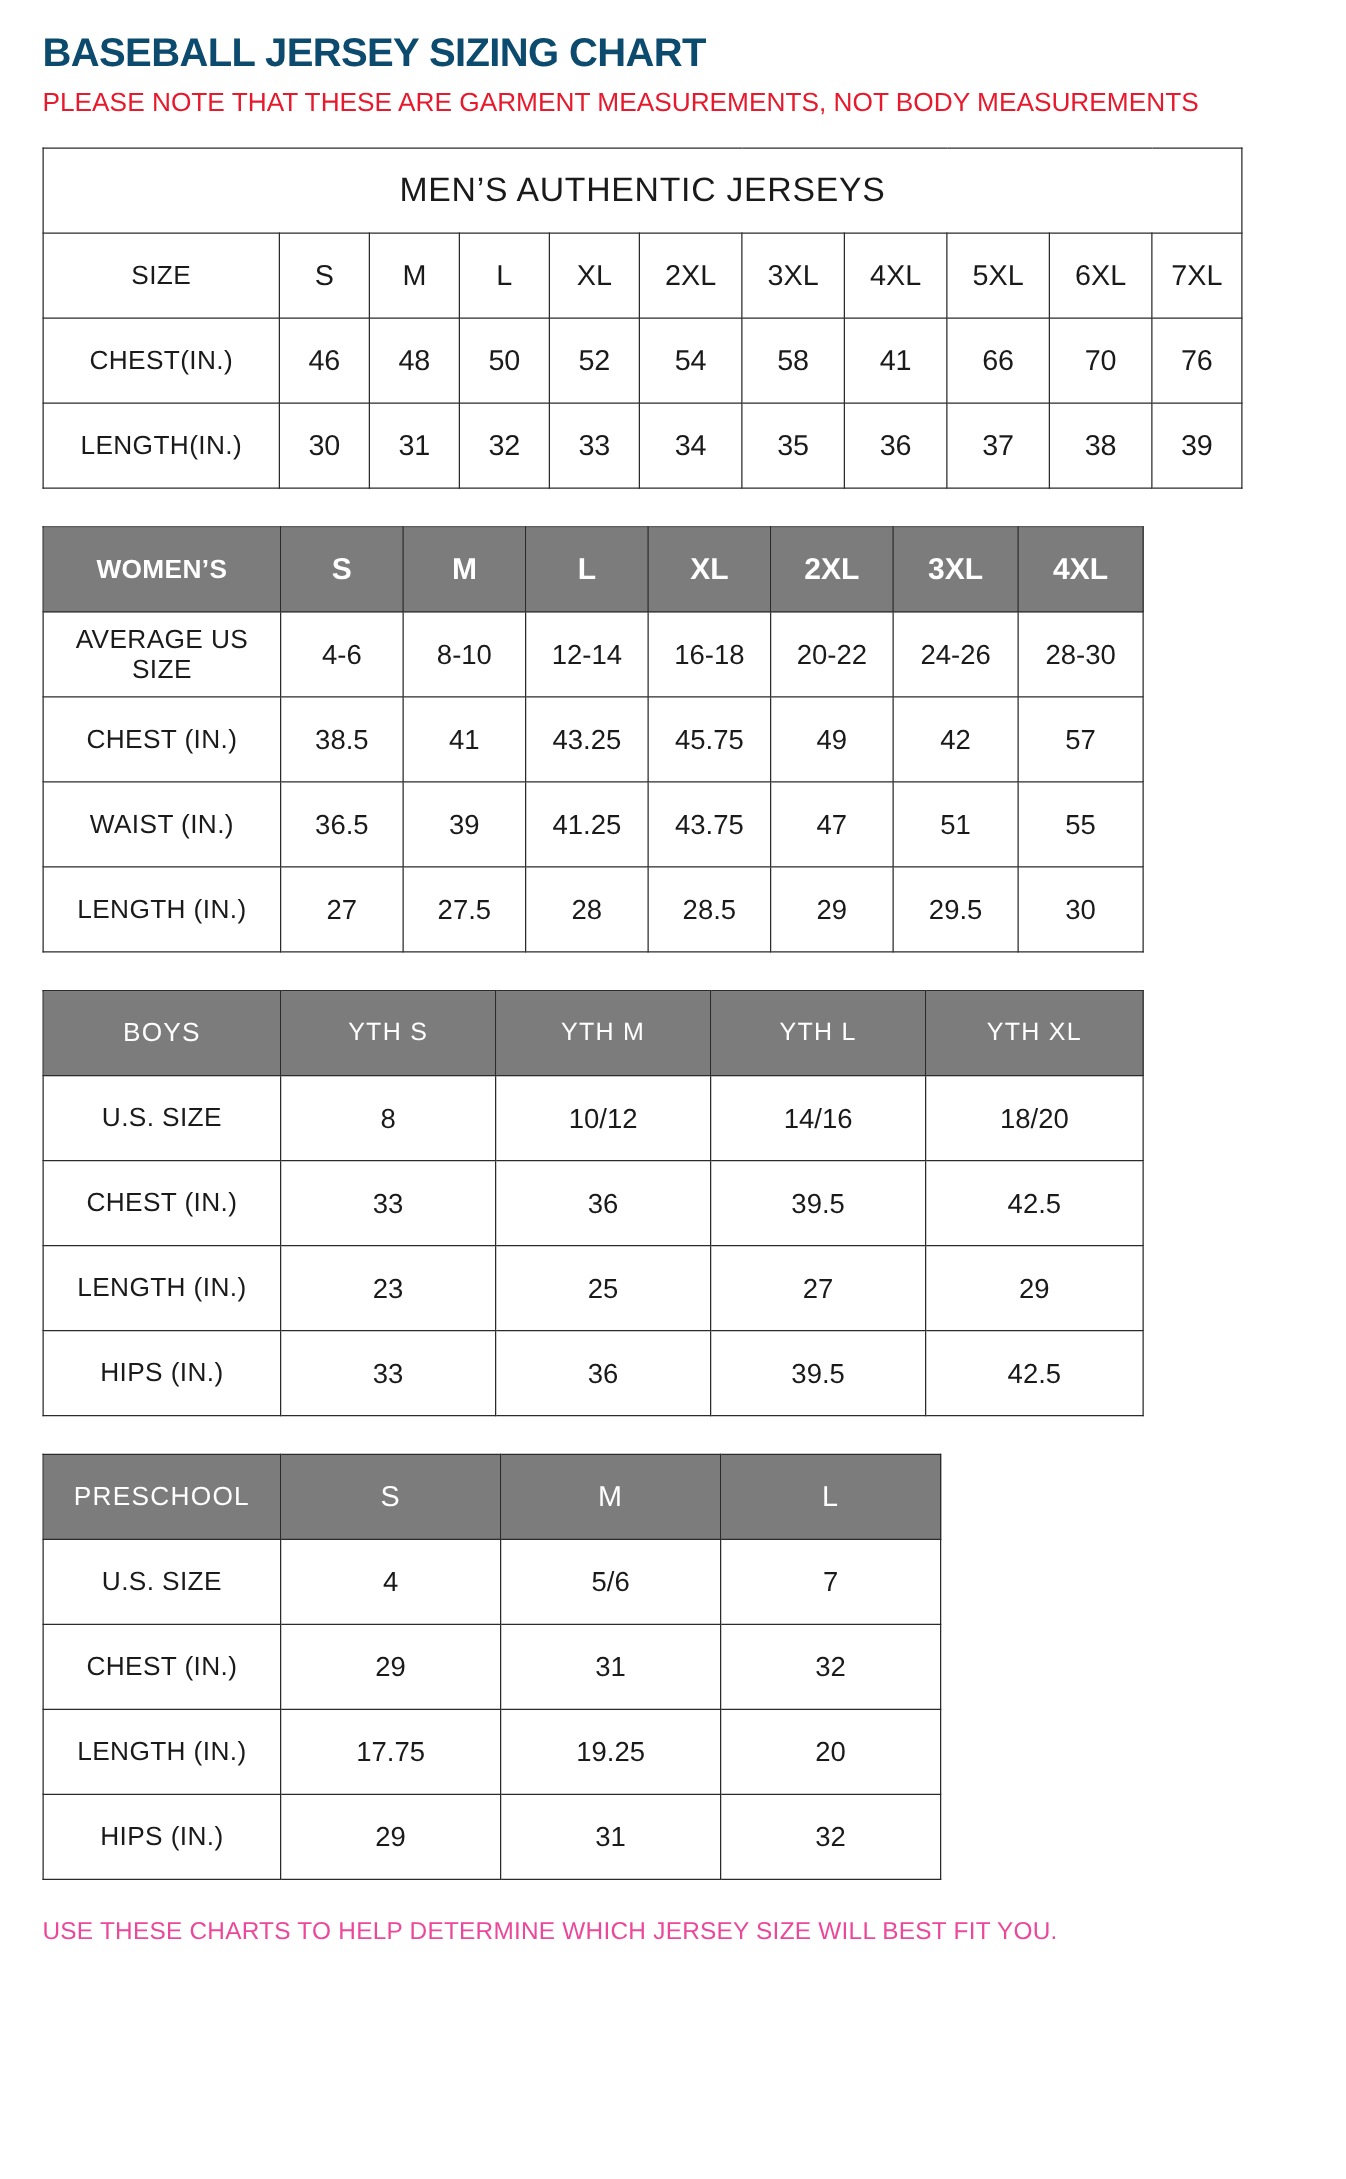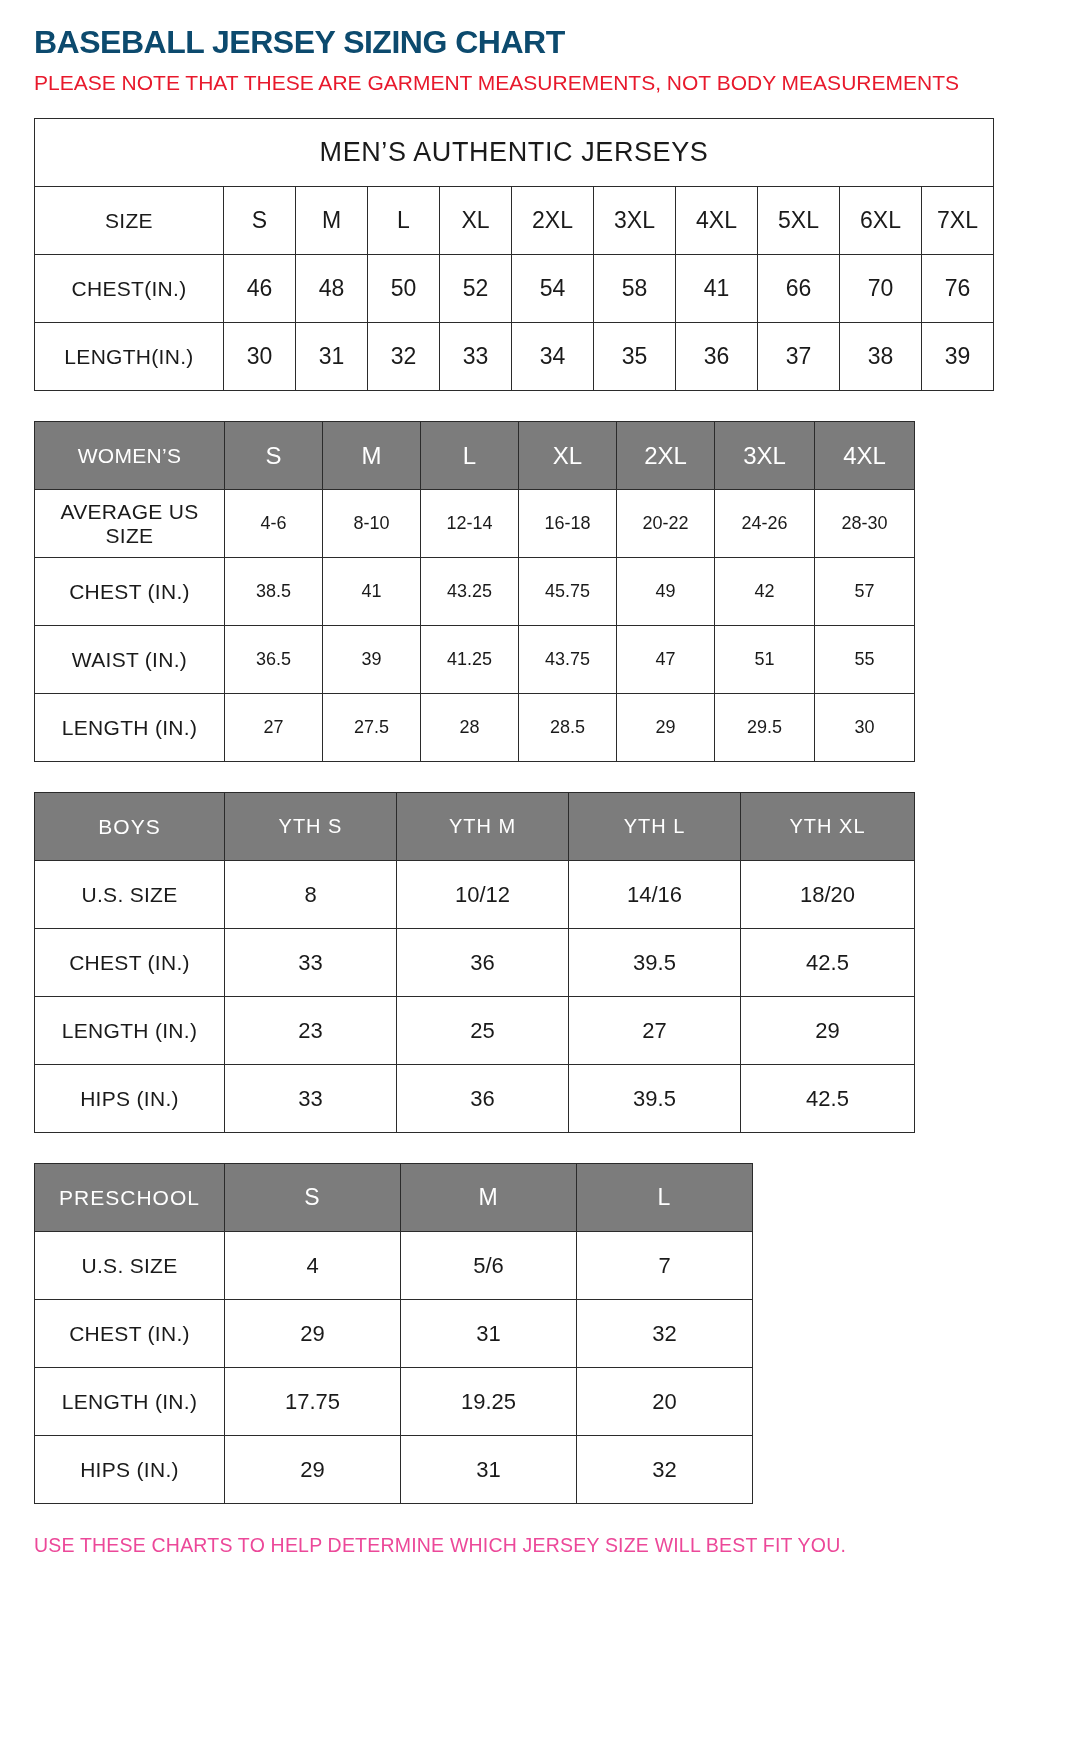--- a/index.html
+++ b/index.html
@@ -86,23 +86,23 @@
     font-size: 27px;
     height: 62px;
   }
   #men-table tr { height: 68px; }
   #men-table .rowlabel { font-size: 21px; }
   #men-table .val { font-size: 23px; }
 
   
   #women-table { width: 880px; }
   #women-table tr { height: 68px; }
-  #women-table .hdr-cell { font-size: 24px; height: 62px; }
+  #women-table .hdr-cell { font-size: 24px; height: 62px; font-weight: bold; }
   #women-table .rowlabel { font-size: 21px; line-height: 1.15; }
-  #women-table .val { font-size: 18px; }
+  #women-table .val { font-size: 22px; }
 
   
   #boys-table { width: 880px; padding-left: 17px; }
   #boys-table tr { height: 68px; }
   #boys-table .hdr-cell { font-size: 20px; height: 62px; letter-spacing: 1px; }
   #boys-table .rowlabel { font-size: 21px; }
   #boys-table .val { font-size: 22px; }
 
   
   #pre-table { width: 718px; }

